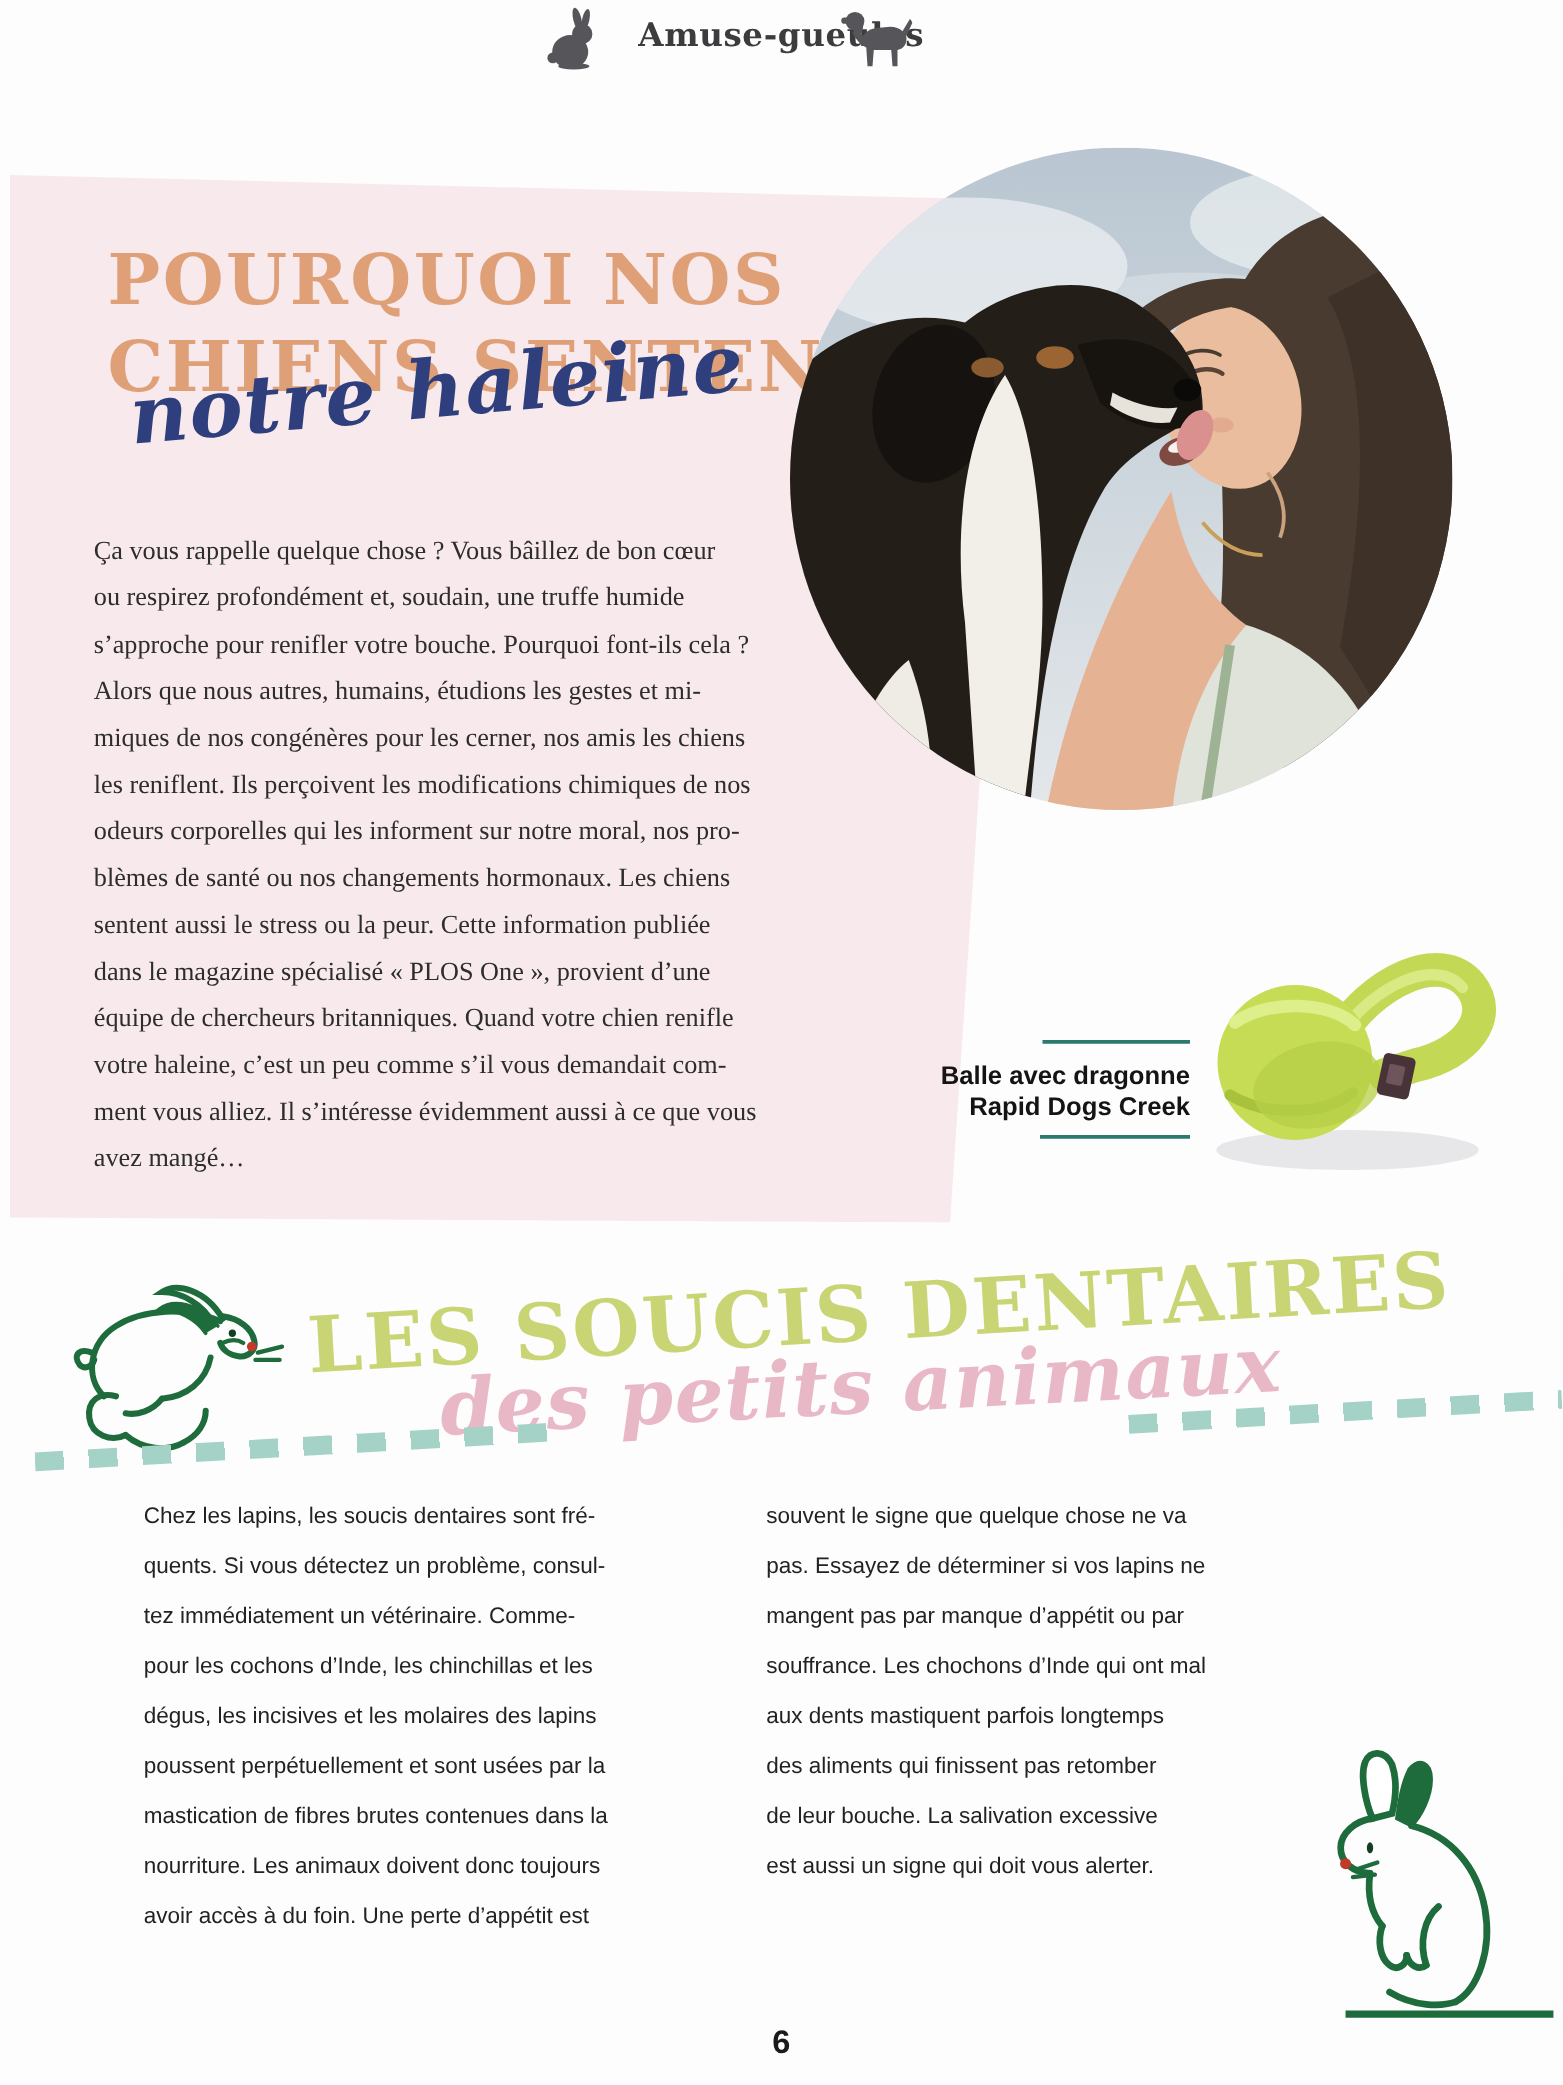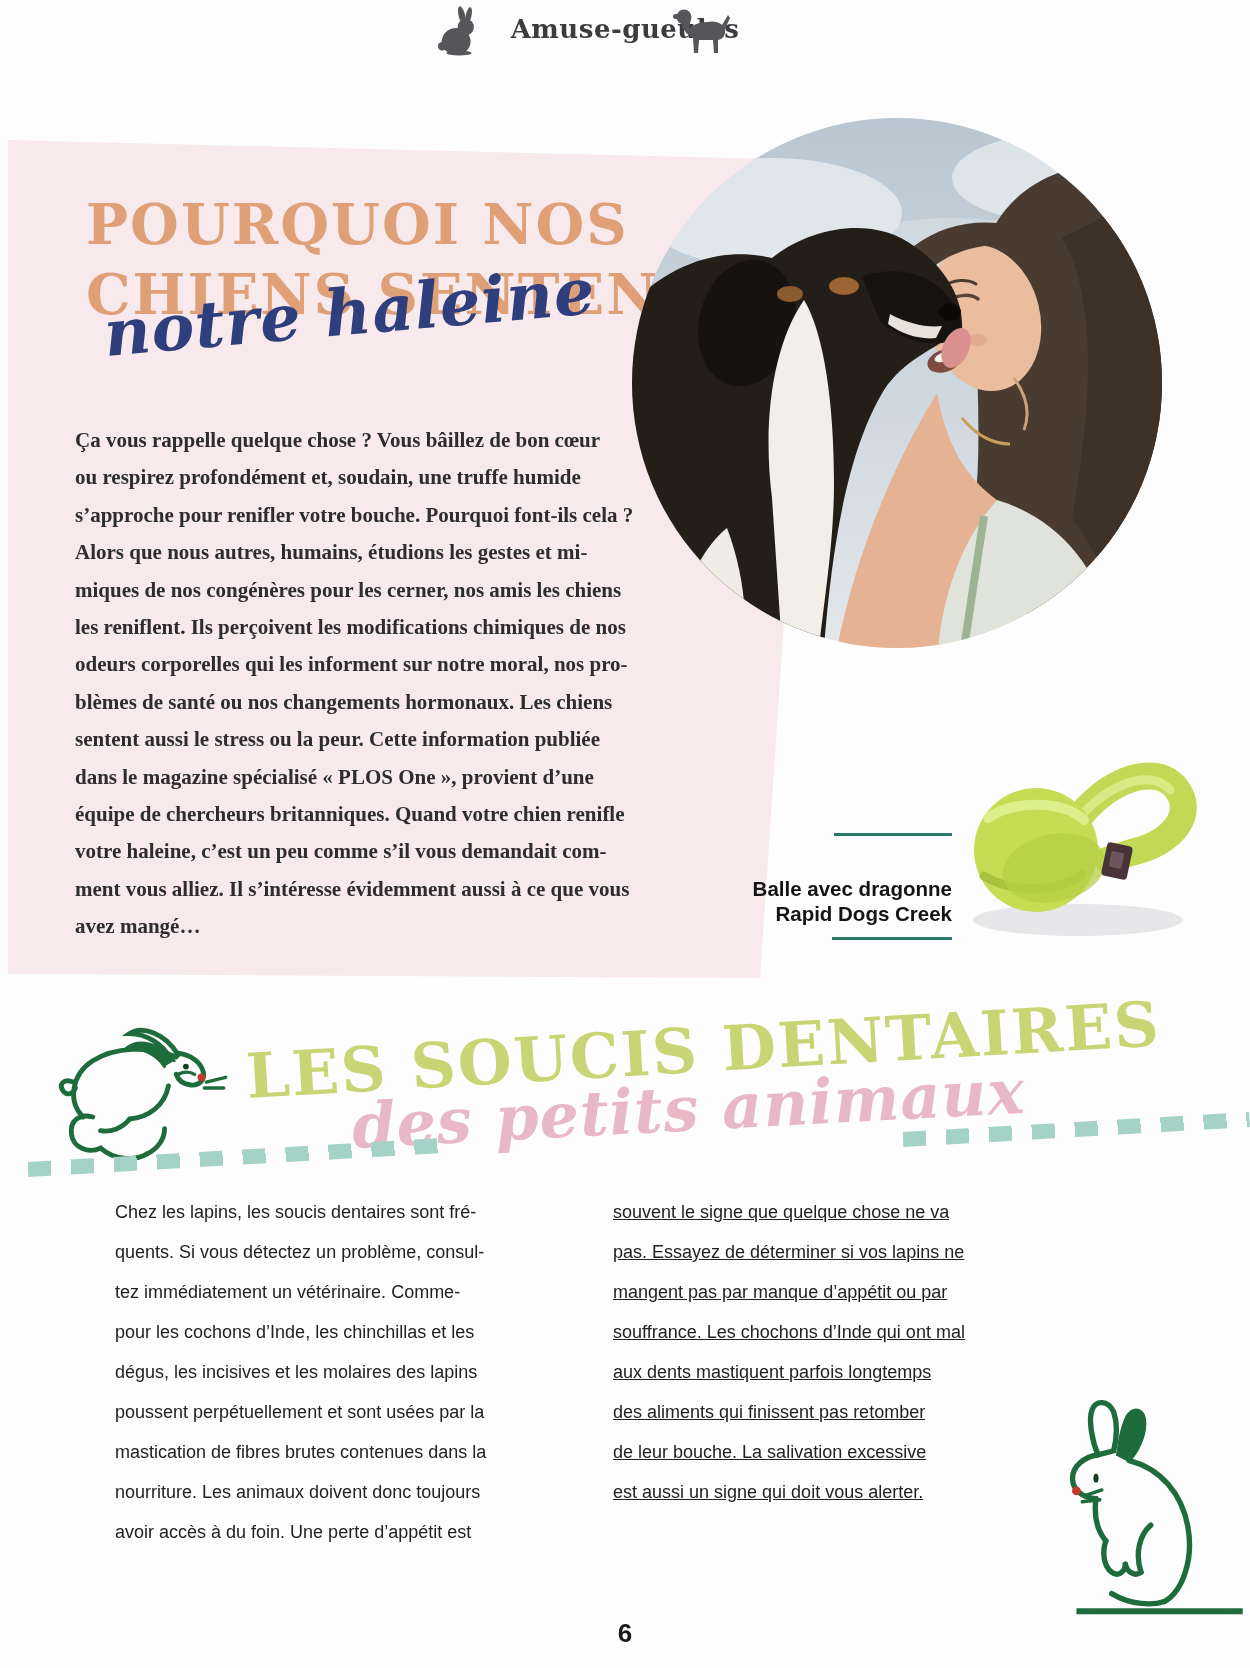--- a/index.html
+++ b/index.html
@@ -20,32 +20,32 @@
   .title-caps{position:absolute;left:74px;font-family:"DejaVu Serif",serif;font-weight:bold;
     color:#dfa077;font-size:56px;letter-spacing:2px;line-height:1;margin-left:12px;}
   .title-caps.l1{top:196px;}
   .title-caps.l2{top:266px;}
   .title-script{position:absolute;left:104px;top:296px;font-family:"DejaVu Serif",serif;
     font-style:italic;font-weight:bold;color:#2f3e7c;font-size:64px;transform:rotate(-5deg);
     transform-origin:left center;letter-spacing:1px;}
 
   .body-serif{position:absolute;left:75px;top:422px;width:610px;
     font-family:"Liberation Serif",serif;font-size:21px;line-height:37.4px;color:#2d2d2d;
-    white-space:pre-line;font-weight:bold;}
+    white-space:pre-line;}
 
   
   .photo-circle{position:absolute;left:632px;top:118px;width:530px;height:530px;
     border-radius:50%;overflow:hidden;}
 
   
   .product-text{position:absolute;left:720px;top:830px;width:232px;text-align:right;color:#141414;}
   .rule{display:inline-block;height:3px;background:#2a7a6e;}
   .rule.top{width:118px;margin-bottom:8px;}
   .rule.bottom{width:120px;margin-top:8px;}
-  .prod-name{font-size:20.5px;font-weight:bold;line-height:25px;white-space:pre-line;margin-top:28px;}
+  .prod-name{font-size:20.5px;font-weight:bold;line-height:25px;white-space:pre-line;}
   .prod-desc{font-size:19.5px;line-height:23.5px;white-space:pre-line;}
   .product-img{position:absolute;left:958px;top:748px;}
 
   
   .green-title{position:absolute;left:248px;top:1046px;font-family:"DejaVu Serif",serif;
     font-weight:bold;font-size:62px;color:#c9d574;letter-spacing:2px;transform:rotate(-3.3deg);
     transform-origin:left bottom;line-height:1;}
   .pink-script{position:absolute;left:352px;top:1090px;font-family:"DejaVu Serif",serif;
     font-style:italic;font-weight:bold;font-size:62px;color:#e9b8c7;transform:rotate(-3deg);
     transform-origin:left center;letter-spacing:1px;}
@@ -53,21 +53,21 @@
     background:repeating-linear-gradient(90deg,#a5d2c6 0 23px,transparent 23px 43px);
     transform:rotate(-3.3deg);transform-origin:left center;}
   .dash-line.left{left:28px;top:1162px;width:415px;}
   .dash-line.right{left:903px;top:1132px;width:347px;}
   .run-rabbit{position:absolute;left:32px;top:1022px;}
   .sit-rabbit{position:absolute;left:1032px;top:1398px;}
 
   .col{position:absolute;top:1192px;font-family:"Liberation Sans",sans-serif;
     font-size:18px;line-height:40px;color:#222;white-space:pre-line;}
   .col.left{left:115px;width:500px;}
-  .col.right{left:613px;width:470px;text-decoration:underline;}
+  .col.right{left:613px;width:470px;}
 
   
   .page-num{position:absolute;left:0;right:0;top:1618px;text-align:center;
     font-size:26px;font-weight:bold;color:#1a1a1a;}
 </style>
 </head>
 <body>
 
 <div id="page">
 

